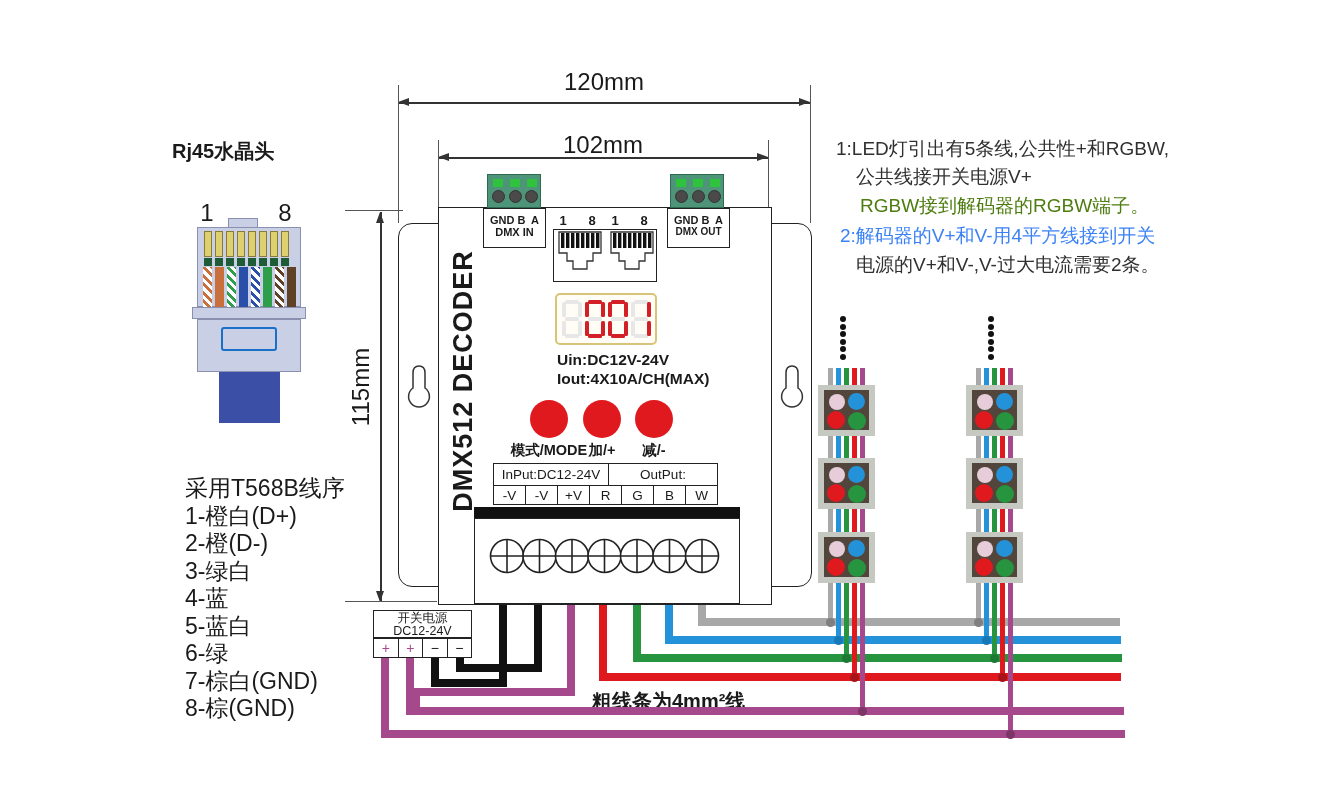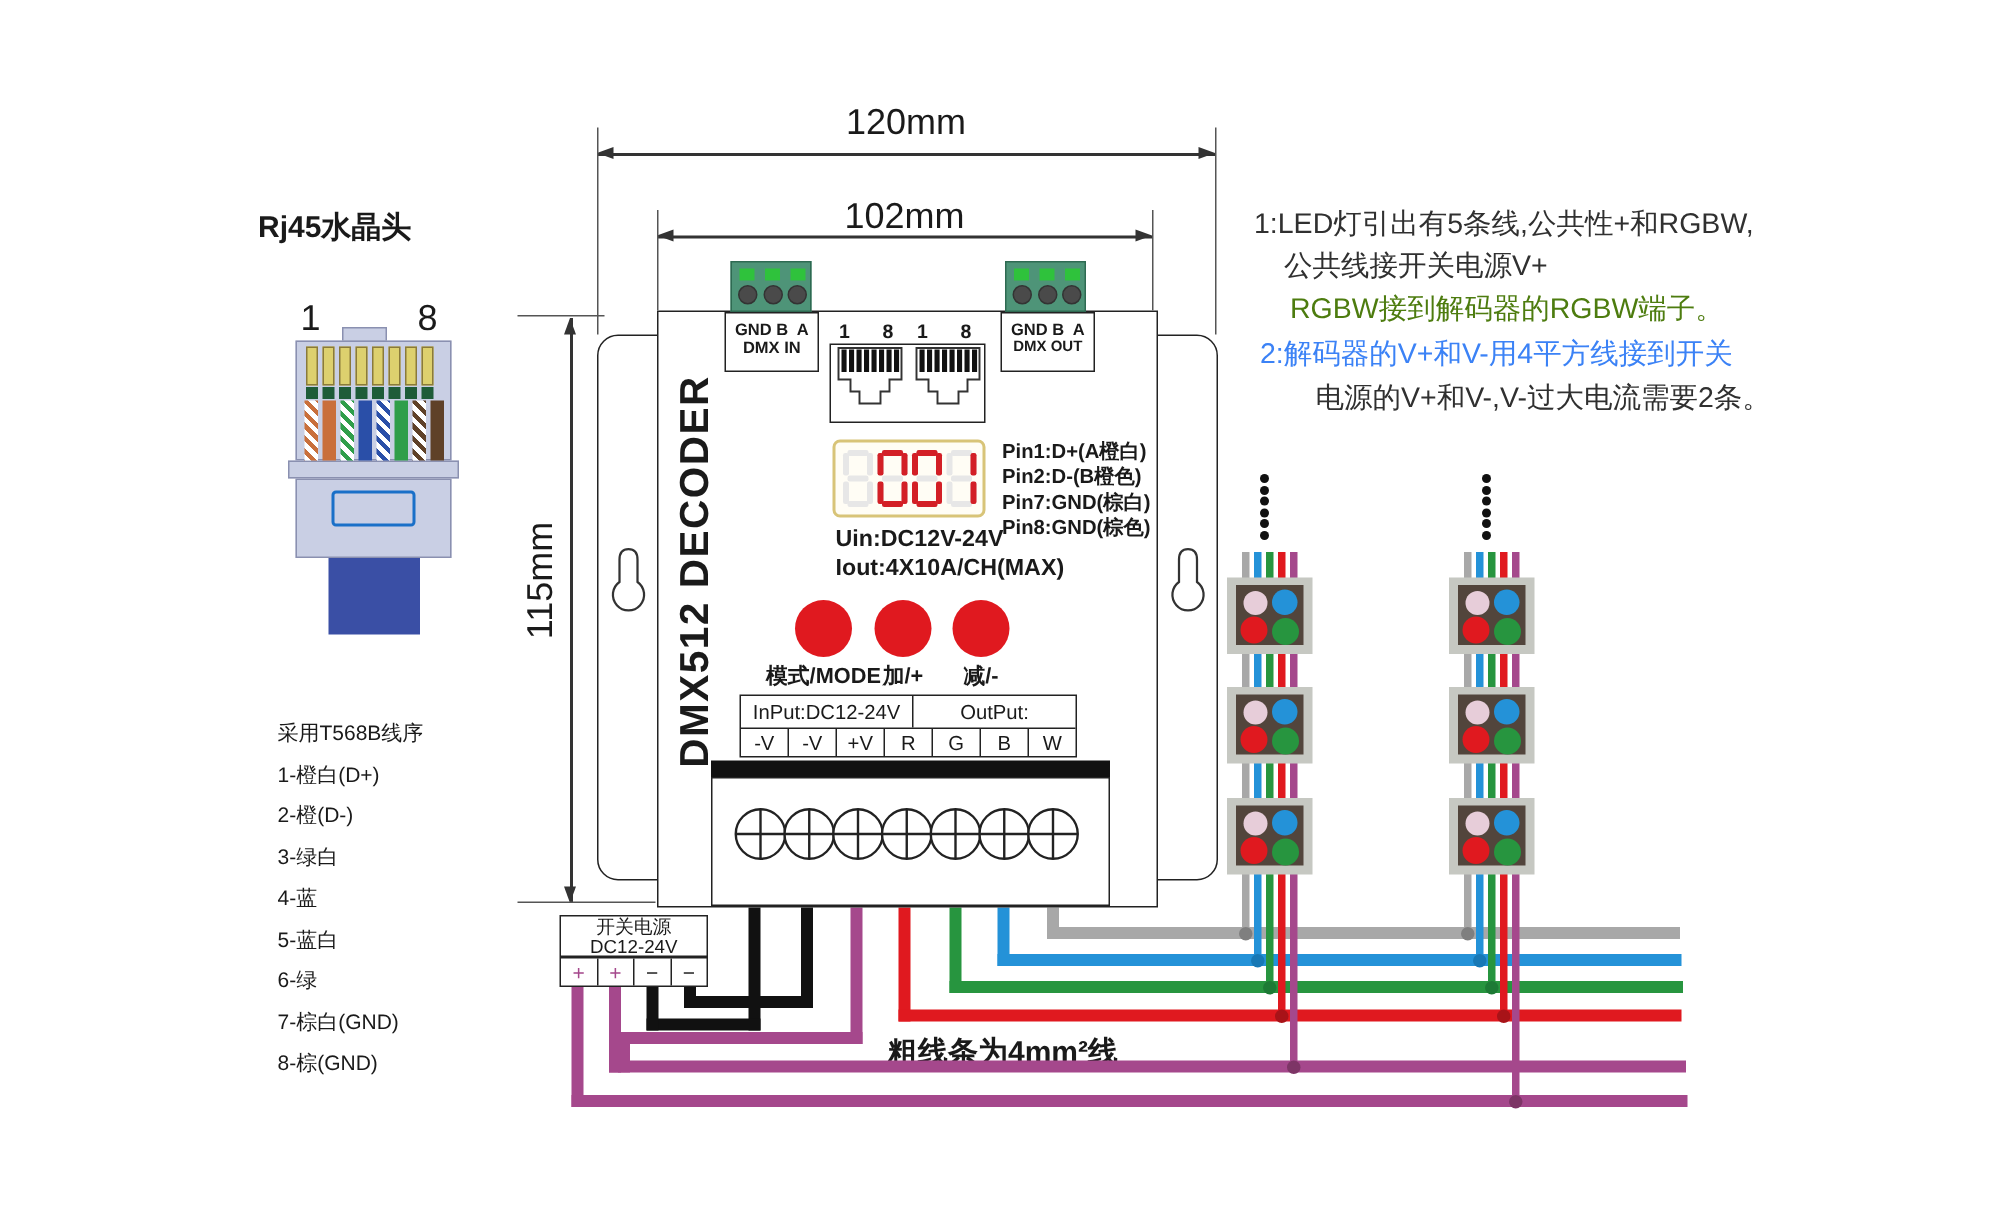--- a/index.html
+++ b/index.html
@@ -277,26 +277,20 @@
         <rect x="17" y="3" width="4" height="15" rx="1.5" fill="#e7e7e7"></rect>
         <rect x="17" y="22" width="4" height="15" rx="1.5" fill="#e7e7e7"></rect>
         <rect x="4" y="35" width="14" height="4" rx="1.5" fill="#e7e7e7"></rect>
         <rect x="1" y="22" width="4" height="15" rx="1.5" fill="#e7e7e7"></rect>
         <rect x="1" y="3" width="4" height="15" rx="1.5" fill="#e7e7e7"></rect>
         <rect x="4" y="18" width="14" height="4" rx="1.5" fill="#e7e7e7"></rect>
         <rect x="17" y="3" width="4" height="15" rx="1.5" fill="#d31f26"></rect>
         <rect x="17" y="22" width="4" height="15" rx="1.5" fill="#d31f26"></rect>
       </svg></div>
 
-  <div class="abs z3" style="left:668px;top:292px;font-size:13.5px;font-weight:bold;line-height:17px;white-space:nowrap;">
-    <div>Pin1:D+(A橙白)</div>
-    <div>Pin2:D-(B橙色)</div>
-    <div>Pin7:GND(棕白)</div>
-    <div>Pin8:GND(棕色)</div>
-  </div>
 
   <div class="txt z3" style="left:557px;top:351px;font-size:15.5px;font-weight:bold;">Uin:DC12V-24V</div>
   <div class="txt z3" style="left:557px;top:370px;font-size:15.5px;font-weight:bold;">Iout:4X10A/CH(MAX)</div>
 
   <div class="abs z3" style="left:530px;top:400px;width:38px;height:38px;border-radius:50%;background:var(--button_red,#e0191f);"></div>
   <div class="abs z3" style="left:583px;top:400px;width:38px;height:38px;border-radius:50%;background:var(--button_red,#e0191f);"></div>
   <div class="abs z3" style="left:635px;top:400px;width:38px;height:38px;border-radius:50%;background:var(--button_red,#e0191f);"></div>
   <div class="txt ctr z3" style="left:549px;top:441px;font-size:14.5px;font-weight:bold;">模式/MODE</div>
   <div class="txt ctr z3" style="left:602px;top:441px;font-size:14.5px;font-weight:bold;">加/+</div>
   <div class="txt ctr z3" style="left:654px;top:441px;font-size:14.5px;font-weight:bold;">减/-</div>
@@ -383,33 +377,33 @@
       <div class="abs" style="left:275px;top:267px;width:9px;height:40px;background:repeating-linear-gradient(45deg,#fff 0 3px,#5f4128 3px 6px);z-index:1"></div>
       <div class="abs" style="left:281px;top:231px;width:8px;height:26px;background:#ddd06e;border:1px solid #8a7a3a;z-index:1"></div>
       <div class="abs" style="left:281px;top:258px;width:8px;height:8px;background:#1e5c38;z-index:1"></div>
       <div class="abs" style="left:287px;top:267px;width:9px;height:40px;background:#5f4128;z-index:1"></div>
     </div>
   <div class="abs" style="left:192px;top:307px;width:114px;height:12px;background:var(--rj45_body,#c9cfe4);border:1px solid #8a90b0;"></div>
   <div class="abs" style="left:197px;top:319px;width:104px;height:53px;background:var(--rj45_body,#c9cfe4);border:1px solid #8a90b0;"></div>
   <div class="abs" style="left:221px;top:327px;width:56px;height:24px;border:2.5px solid #1a70c8;border-radius:3px;"></div>
   <div class="abs" style="left:219px;top:372px;width:61px;height:51px;background:var(--rj45_cable,#3a4fa5);"></div>
 
-  <div class="abs" style="left:185px;top:475px;font-size:14px;line-height:27.5px;white-space:nowrap;">
+  <div class="abs" style="left:185px;top:475px;font-size:23px;line-height:27.5px;white-space:nowrap;">
     <div>采用T568B线序</div>
     <div>1-橙白(D+)</div>
     <div>2-橙(D-)</div>
     <div>3-绿白</div>
     <div>4-蓝</div>
     <div>5-蓝白</div>
     <div>6-绿</div>
     <div>7-棕白(GND)</div>
     <div>8-棕(GND)</div>
   </div>
 
   <div class="txt" style="left:836px;top:136px;font-size:19px;color:#303030;">1:LED灯引出有5条线,公共性+和RGBW,</div>
   <div class="txt" style="left:856px;top:164px;font-size:19px;color:#303030;">公共线接开关电源V+</div>
   <div class="txt" style="left:860px;top:193px;font-size:19px;color:#4d7c0f;">RGBW接到解码器的RGBW端子。</div>
   <div class="txt" style="left:840px;top:223px;font-size:19px;color:#3b82f6;">2:解码器的V+和V-用4平方线接到开关</div>
-  <div class="txt" style="left:856px;top:252px;font-size:19px;color:#303030;margin-left:21px;">电源的V+和V-,V-过大电流需要2条。</div>
+  <div class="txt" style="left:856px;top:252px;font-size:19px;color:#303030;">电源的V+和V-,V-过大电流需要2条。</div>
 
   <div class="txt" style="left:592px;top:688px;font-size:20px;font-weight:bold;">粗线条为4mm²线</div>
 
 </div>
 
 </body></html>

